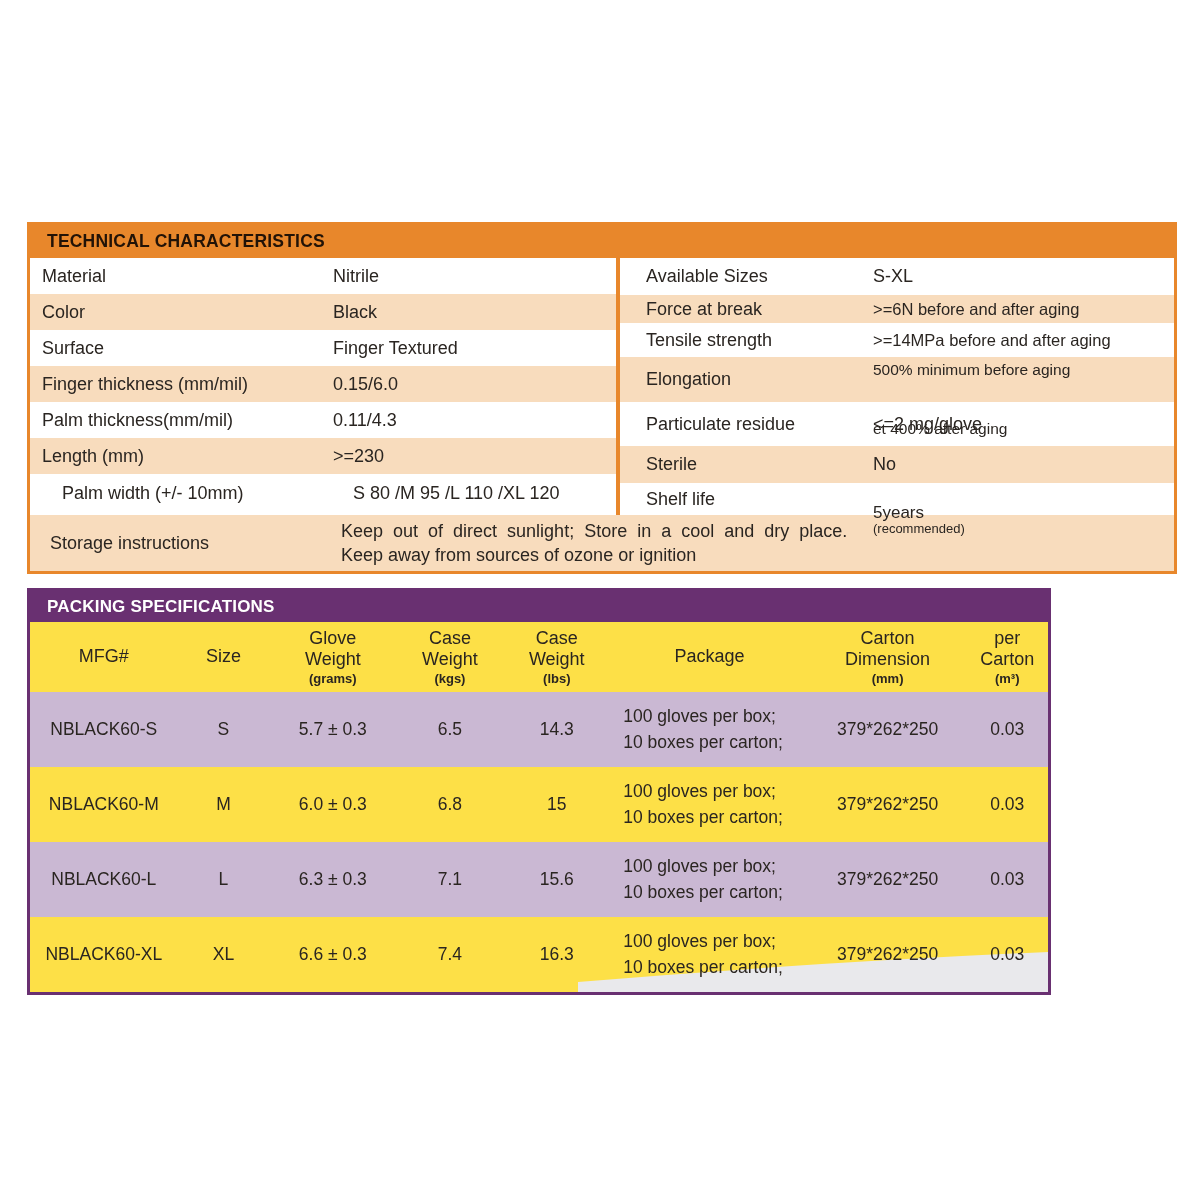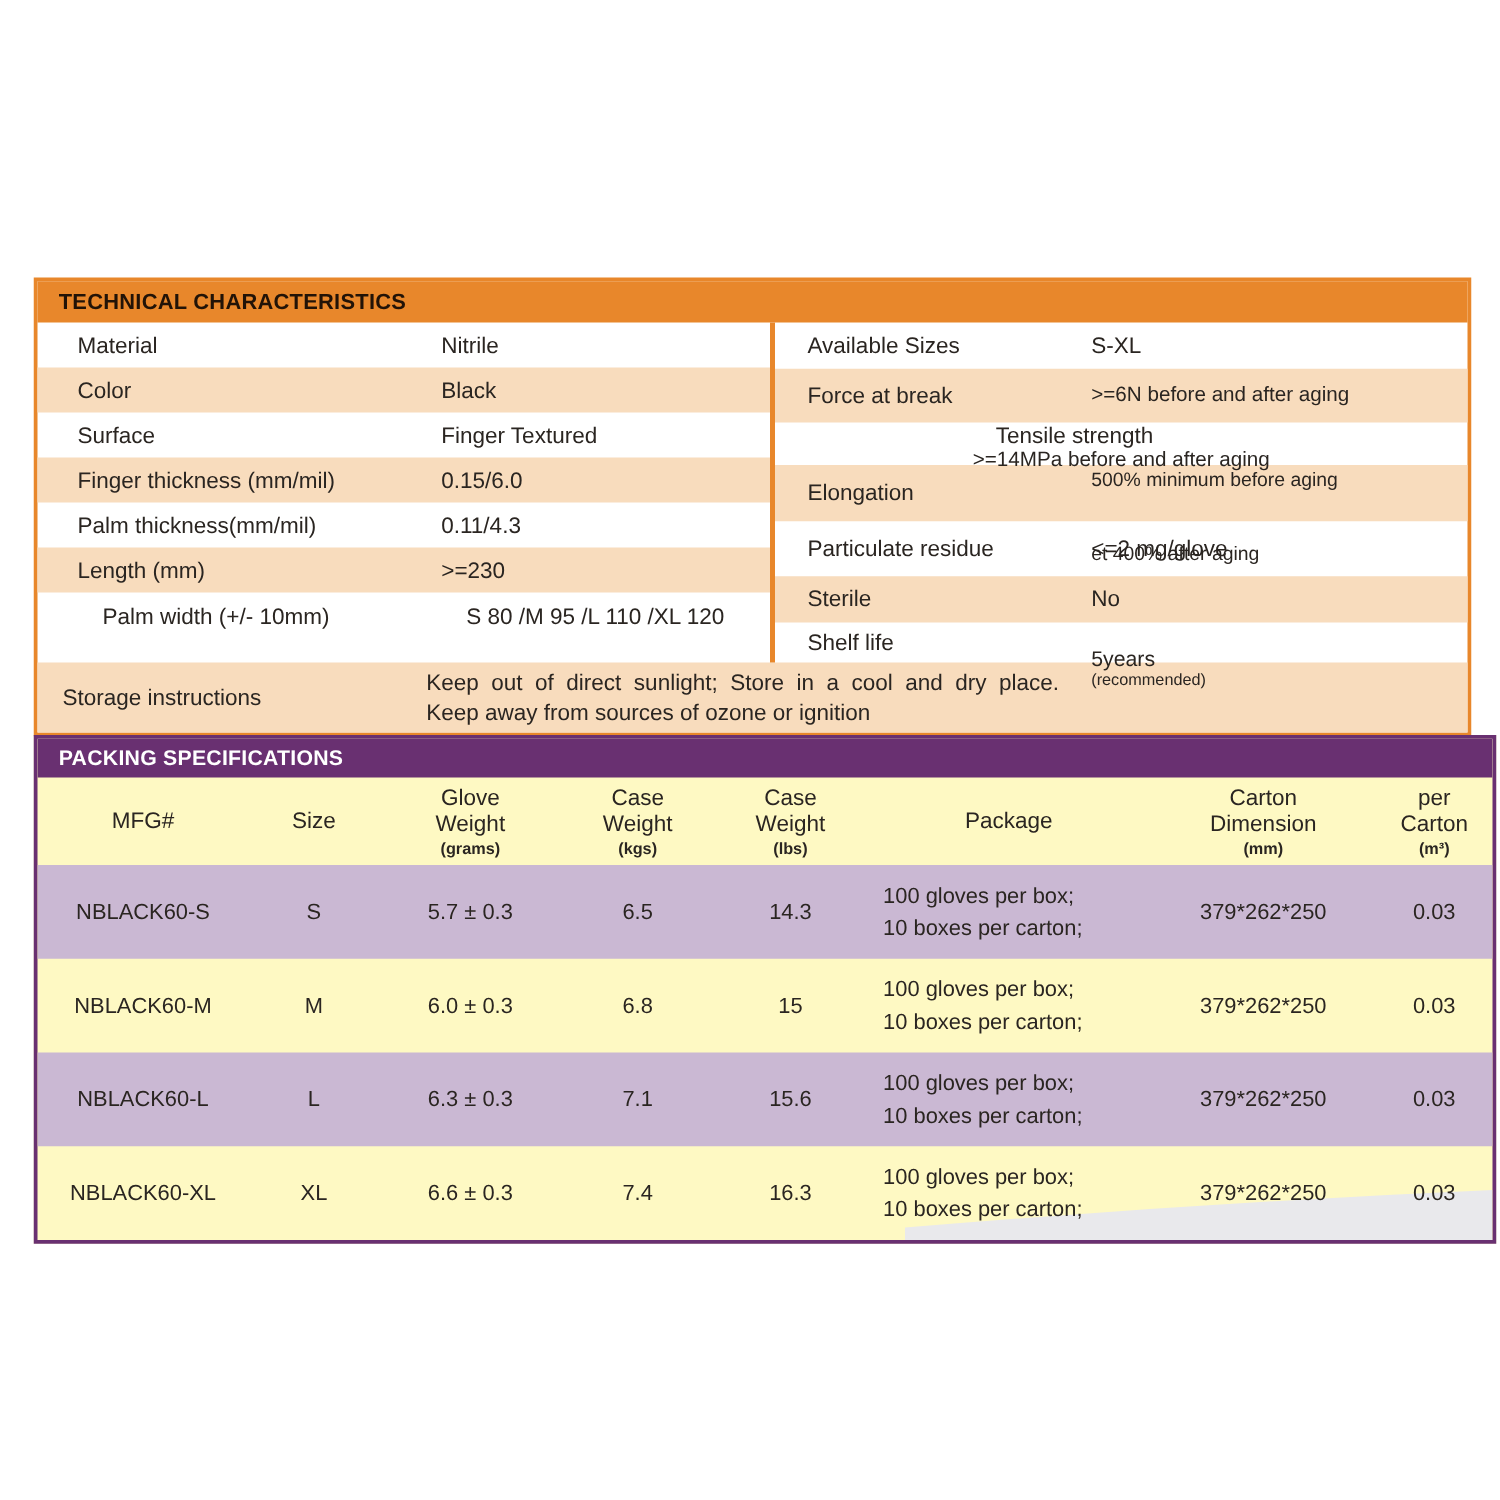--- a/index.html
+++ b/index.html
@@ -20,44 +20,44 @@
   }
   .tech-body{display:flex;}
   .tech-left{width:586px;}
   .tech-divider{width:4px;background:#e8872b;}
   .tech-right{flex:1;}
   .trow{display:flex;align-items:center;box-sizing:border-box;}
   .trow.alt{background:#f8dcbd;}
   .tech-left .trow{height:36px;}
   .tech-left .trow:nth-child(7){height:38px;margin-left:20px;}
   .tech-right .trow:nth-child(1){height:37px;}
-  .tech-right .trow:nth-child(2){height:43px;}
-  .tech-right .trow:nth-child(3){height:34px;flex-direction:column;}
+  .tech-right .trow:nth-child(2){height:28px;}
+  .tech-right .trow:nth-child(3){height:34px;}
   .tech-right .trow:nth-child(4){height:45px;}
   .tech-right .trow:nth-child(5){height:44px;}
   .tech-right .trow:nth-child(6){height:37px;}
   .tech-right .trow:nth-child(7){height:32px;}
-  .tech-left .tlabel{width:291px;padding-left:32px;font-size:18px;flex:none;}
+  .tech-left .tlabel{width:291px;padding-left:12px;font-size:18px;flex:none;}
   .tech-left .tvalue{font-size:18px;}
   .tech-right .tlabel{width:227px;padding-left:26px;font-size:18px;flex:none;}
   .tech-right .tvalue{font-size:16.5px;}
   .tech-right .trow:nth-child(1) .tvalue,
   .tech-right .trow:nth-child(5) .tvalue,
   .tech-right .trow:nth-child(6) .tvalue{font-size:18px;}
   .row-elo .tvalue div{font-size:15.5px;line-height:1.18;margin-top:40px;}
   .row-shelf .tvalue .l1{font-size:17px;line-height:1.05;margin-top:42px;}
   .row-shelf .tvalue .l2{font-size:13px;line-height:1.05;}
   .storage-row{background:#f8dcbd;min-height:56px;display:flex;align-items:center;}
   .storage-row .tlabel{width:291px;padding-left:20px;font-size:18px;flex:none;}
   .storage-val{font-size:18px;line-height:1.35;padding-right:10px;}
   .storage-val .l1{word-spacing:5px;}
   
   .pack-table{
-    position:absolute;left:27px;top:588px;width:1170px;
-    border:3px solid #693071;box-sizing:border-box;background:#fef9c3;
+    position:absolute;left:27px;top:588px;width:1024px;
+    border:3px solid #693071;box-sizing:border-box;background:#fde047;
     overflow:hidden;
   }
   .pack-header{
     background:#693071;height:31px;display:flex;align-items:center;
     padding-left:17px;color:#ffffff;font-weight:bold;font-size:17px;
     letter-spacing:.2px;position:relative;z-index:2;
   }
   .pack-cols,.prow{
     display:grid;
     grid-template-columns:14.5% 9% 12.5% 10.5% 10.5% 19.5% 15.5% 8%;

